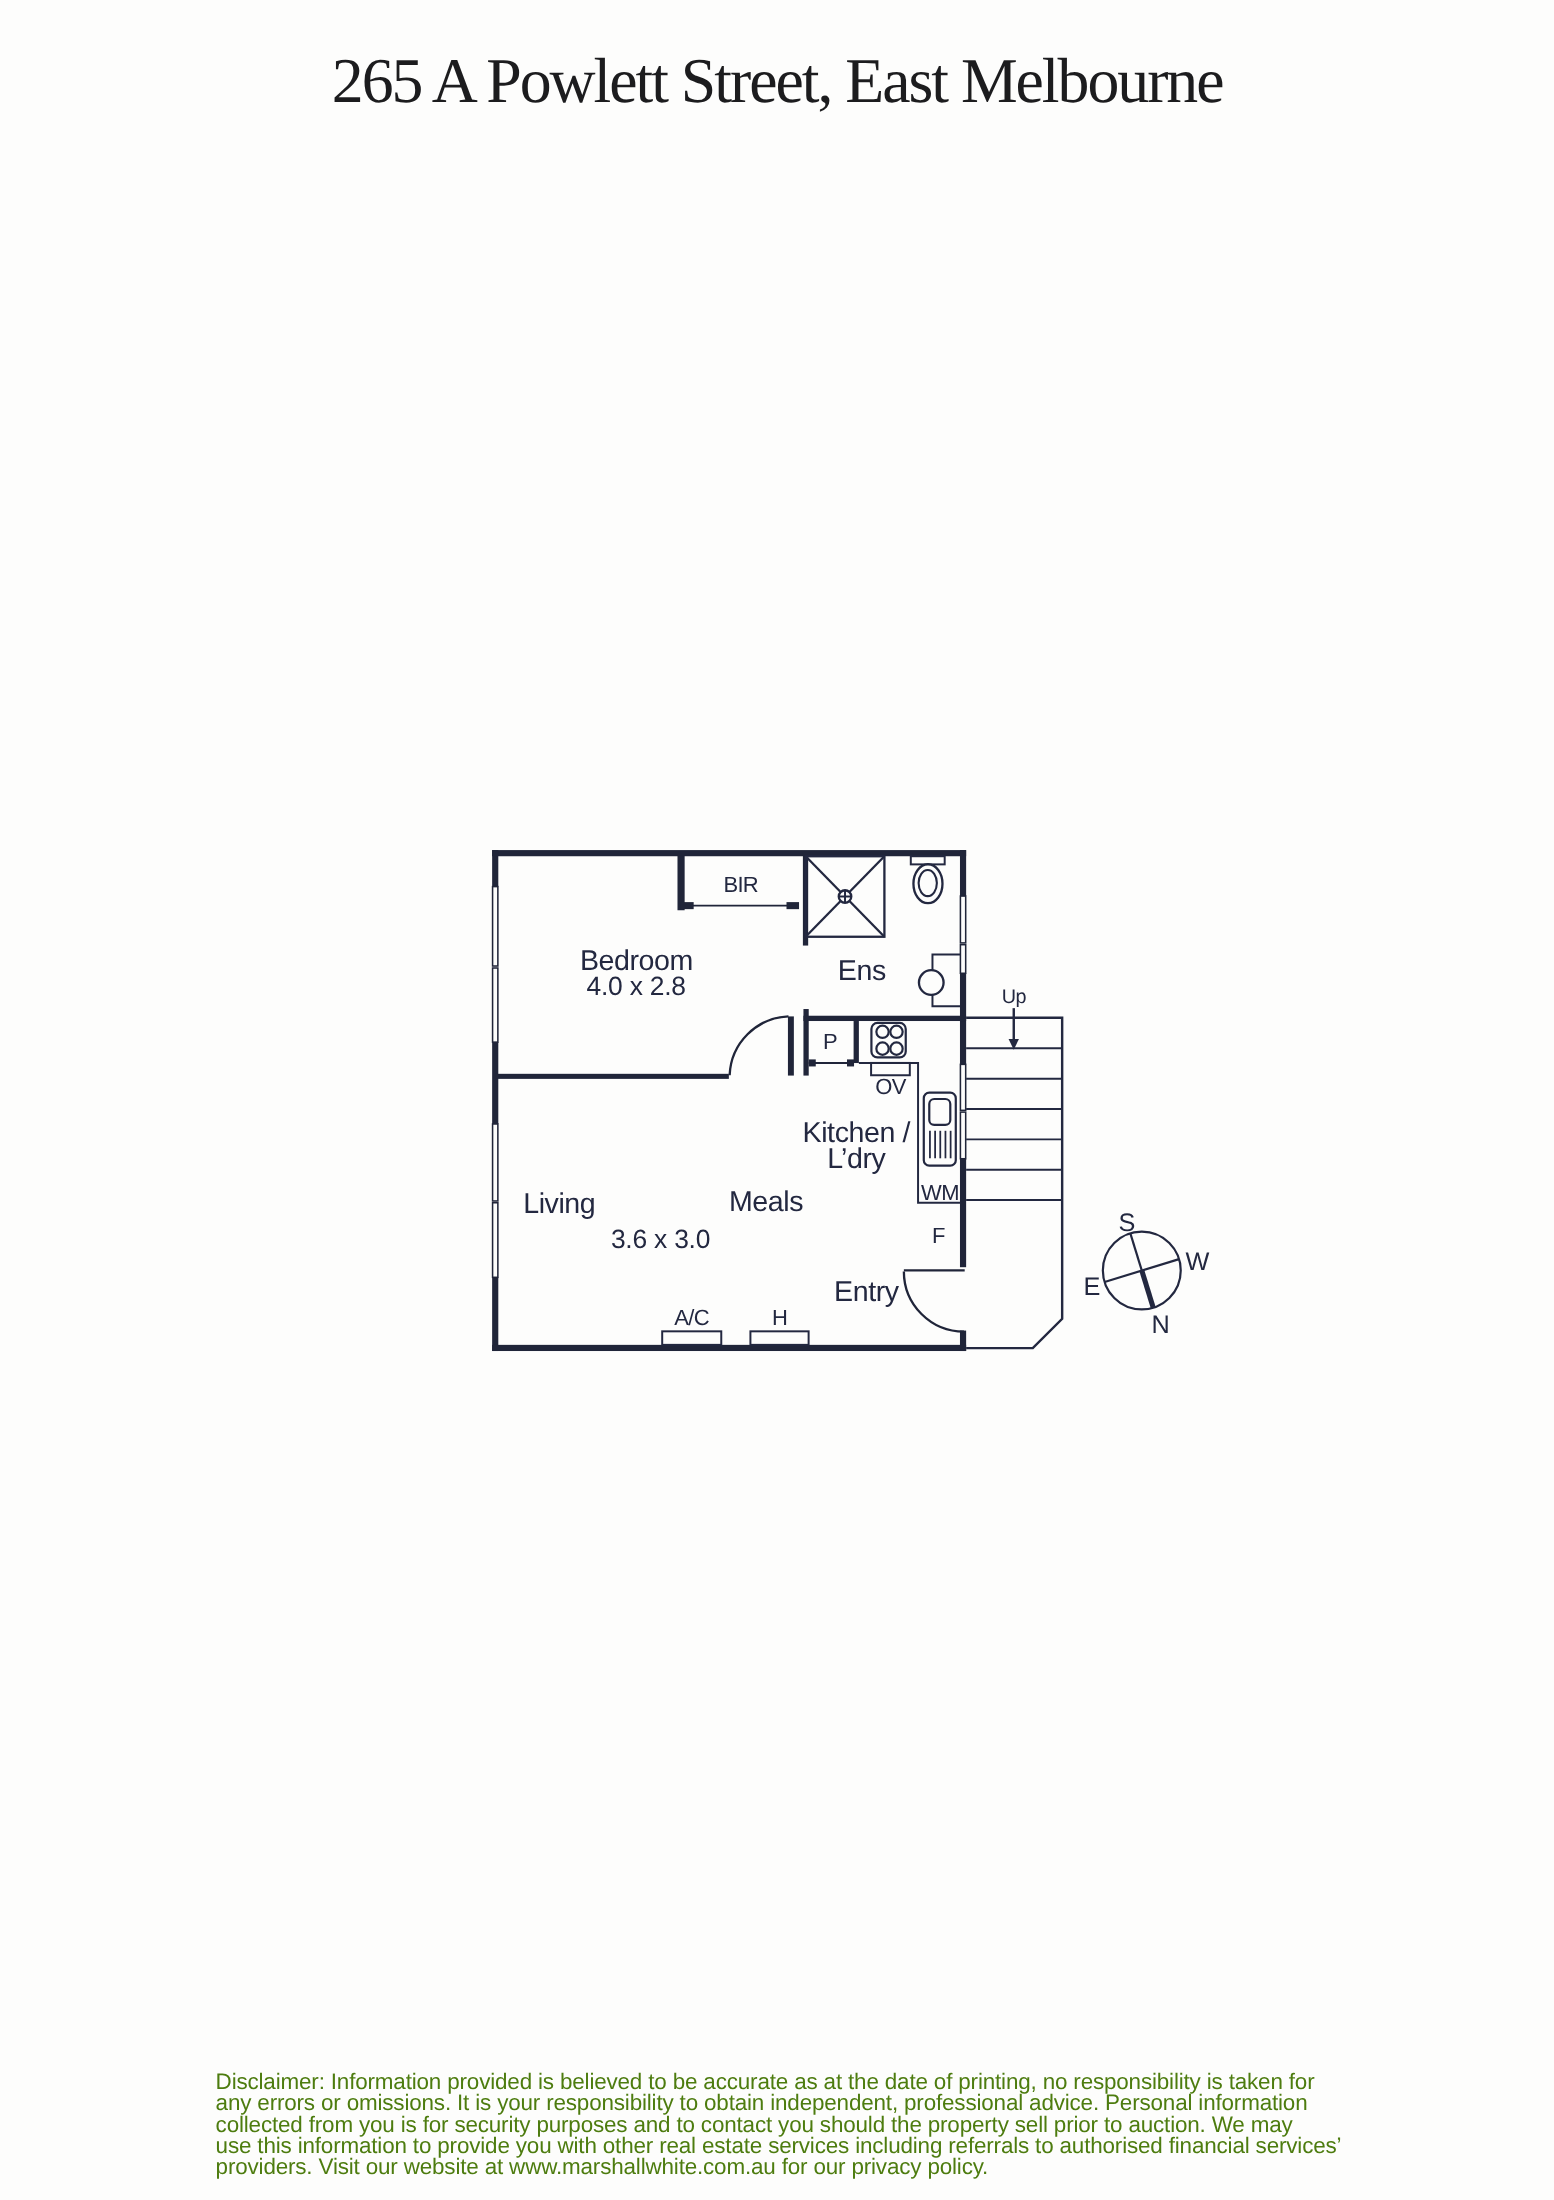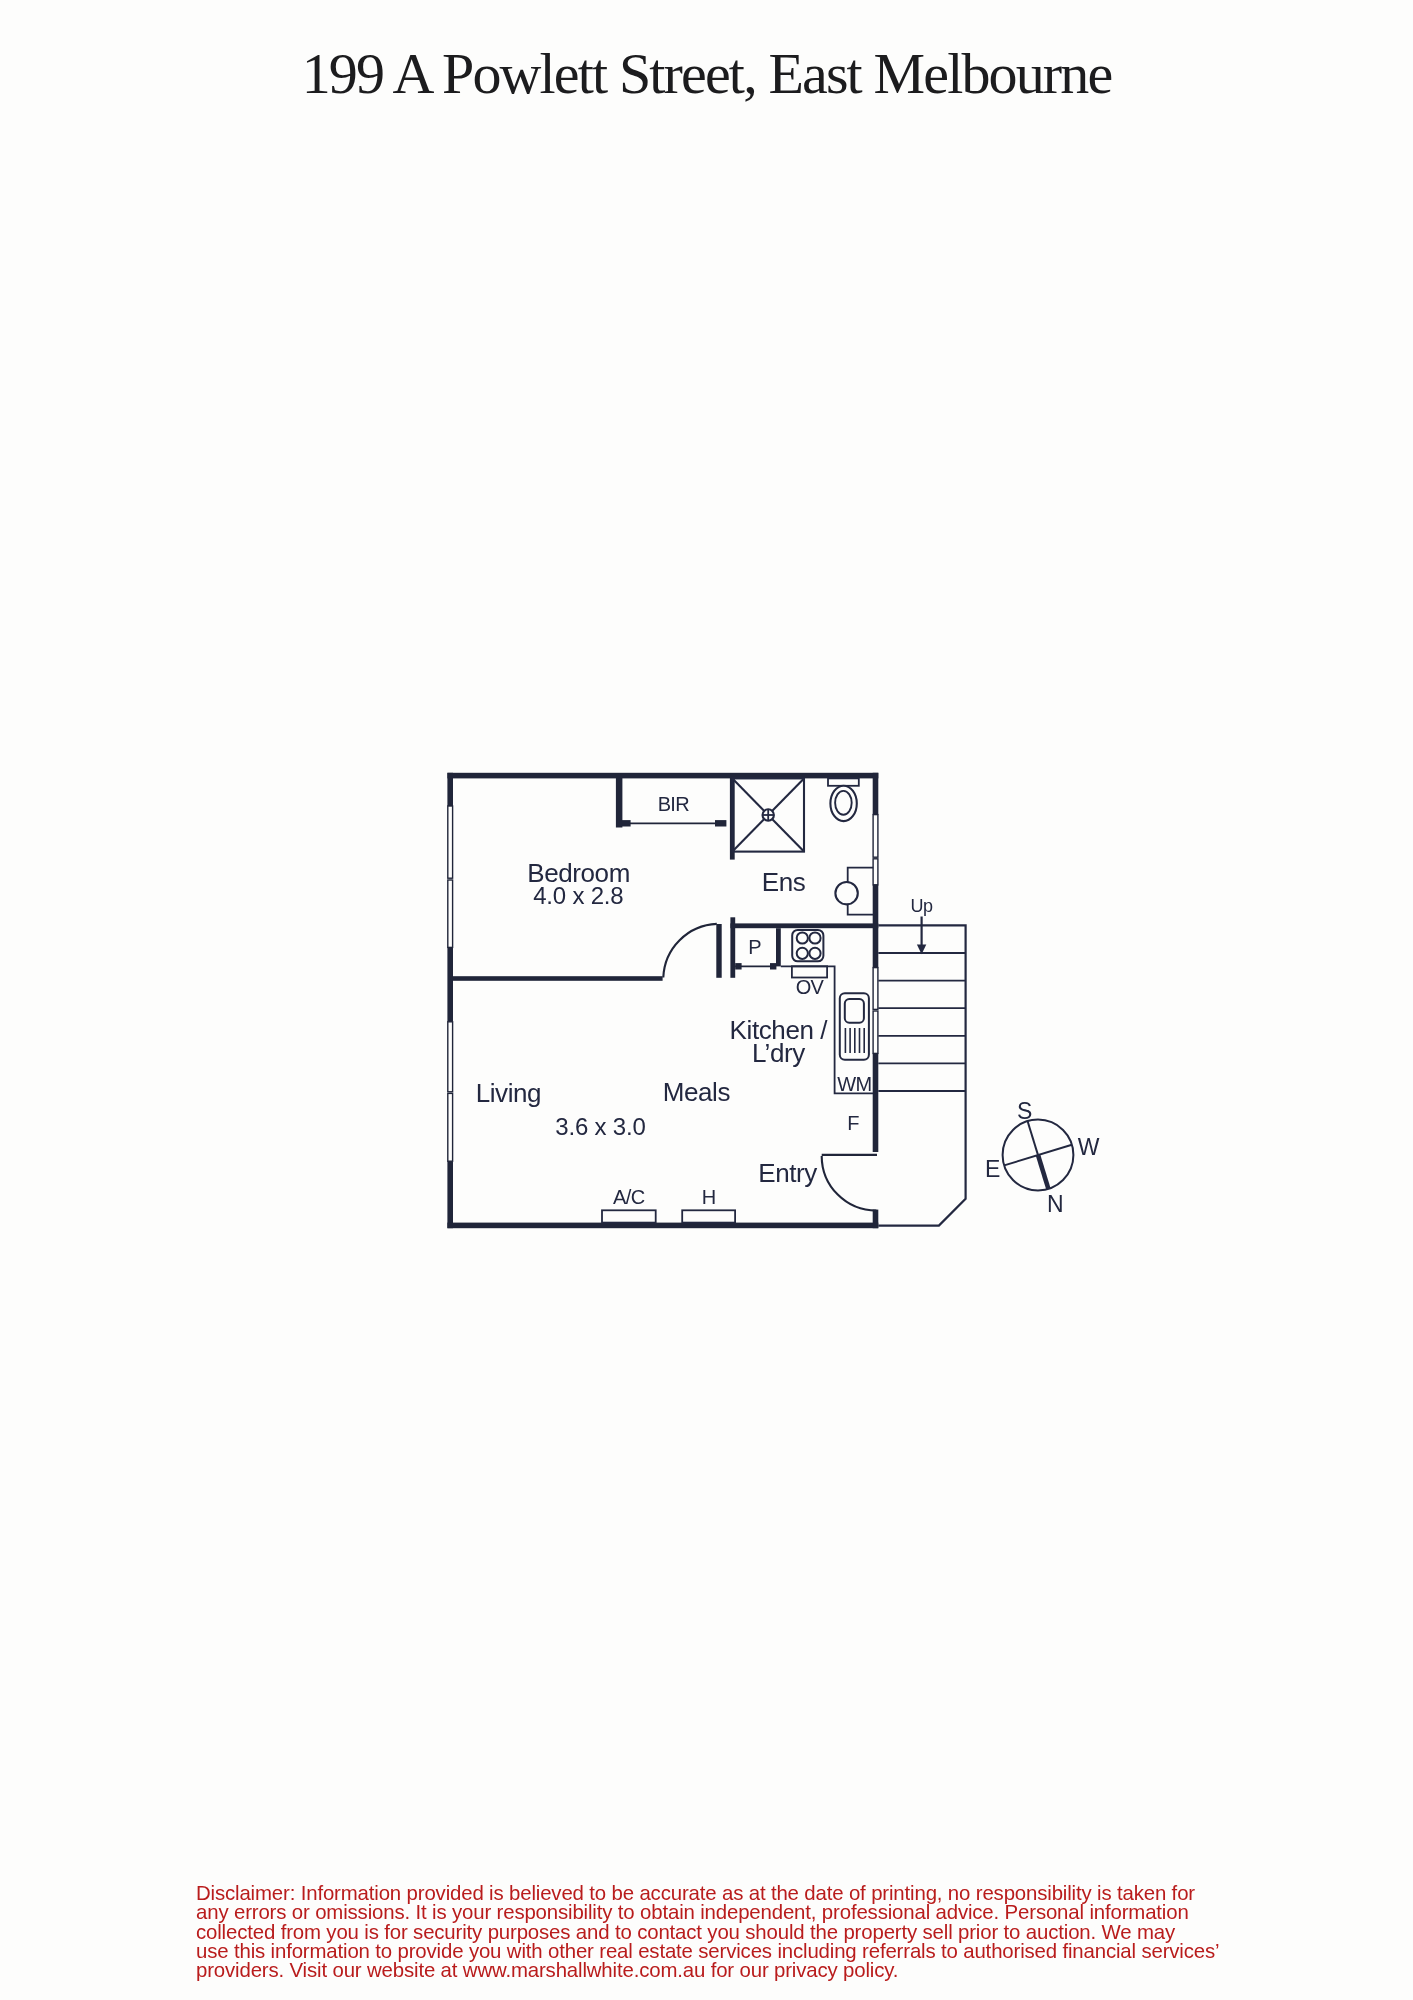--- a/index.html
+++ b/index.html
@@ -1,29 +1,29 @@
 <!DOCTYPE html>
 <html><head>
 <meta charset="utf-8">
 <style>
 html,body{margin:0;padding:0;}
 body{width:1413px;height:2000px;background:#fdfdfc;position:relative;font-family:"Liberation Sans",sans-serif;}
 #title{position:absolute;left:0;top:40px;width:1413px;text-align:center;font-family:"Liberation Serif",serif;font-size:58px;letter-spacing:-1.85px;color:#1c1c1e;white-space:nowrap;}
 #plan{position:absolute;left:0;top:0;}
-#disc{position:absolute;left:196px;top:1884px;font-size:20.4px;line-height:19.35px;letter-spacing:-0.15px;color:#b91c1c;white-space:nowrap;}
+#disc{position:absolute;left:196px;top:1884px;font-size:20.4px;line-height:19.35px;letter-spacing:-0.15px;color:#4d7c0f;white-space:nowrap;}
 text{fill:#232840;}
 .rl{font-size:26px;letter-spacing:-0.4px;}
 .dm{font-size:24px;letter-spacing:-0.2px;}
 .sl{font-size:20px;letter-spacing:-0.6px;}
 .cp{font-size:23px;letter-spacing:0px;}
 </style>
 </head>
 <body>
 
-<div id="title">199 A Powlett Street, East Melbourne</div>
+<div id="title">265 A Powlett Street, East Melbourne</div>
 <svg id="plan" width="1413" height="2000" viewBox="0 0 1413 2000">
 <g stroke-linecap="butt" fill="none">
 
 <rect x="447.4" y="772.8" width="430.9" height="5.6" fill="#202539" stroke="none"></rect>
 
 <rect x="447.4" y="772.8" width="5.6" height="33.2" fill="#202539" stroke="none"></rect>
 
 <g stroke="#202539" stroke-width="1.4" fill="#fdfdfc">
 <rect x="447.8" y="806.0" width="4.8" height="72.2"></rect>
 <rect x="447.8" y="880.0" width="4.8" height="67.4"></rect>

